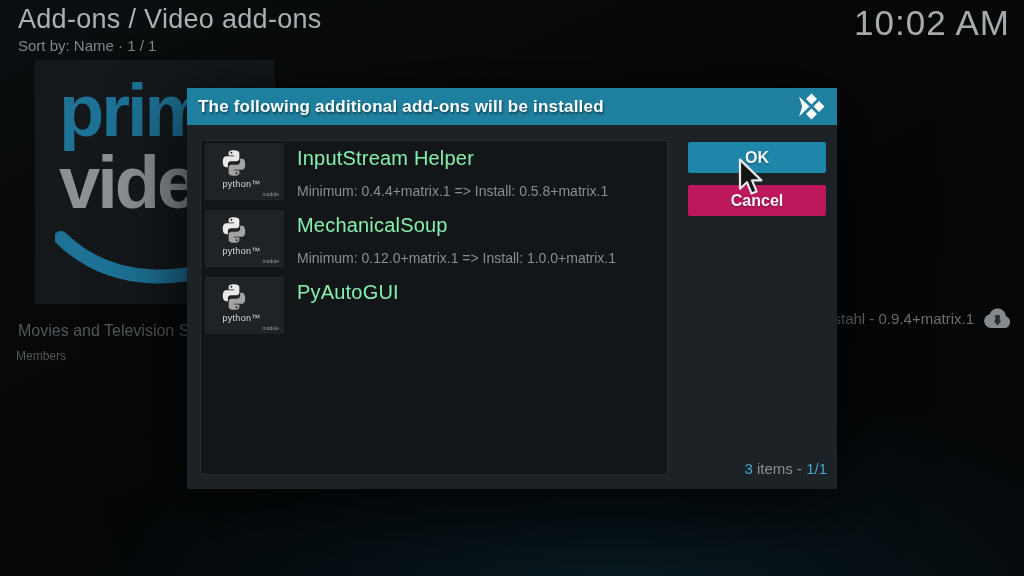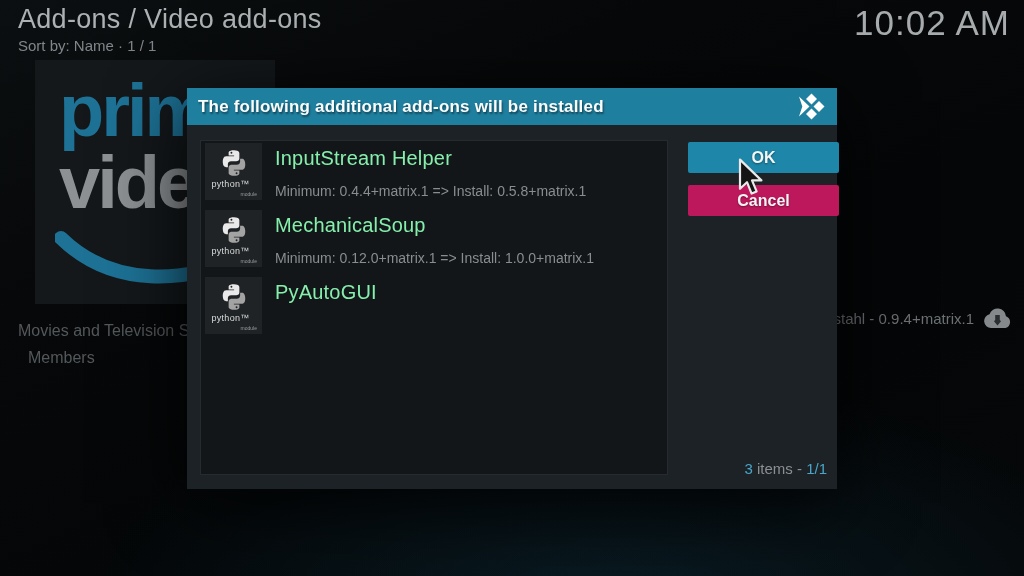--- a/index.html
+++ b/index.html
@@ -21,48 +21,48 @@
   .sortbar { position:absolute; left:18px; top:37px; font-size:15px; color:#828688;text-align:right; }
   .clock   { position:absolute; right:14px; top:3px; font-size:35px; font-weight:300; color:#a7abad; letter-spacing:1px; }
 
   .tile { position:absolute; left:35px; top:60px; width:240px; height:244px;
           background:#14181b; overflow:hidden; }
   .tile-w1 { position:absolute; left:24px; top:8px;  font-size:74px; font-weight:bold; letter-spacing:-3px; color:#1d7296; }
   .tile-w2 { position:absolute; left:24px; top:80px; font-size:74px; font-weight:bold; letter-spacing:-3px; color:#8d9194; }
   .tile-swoosh { position:absolute; left:20px; top:168px; }
 
   .desc-line1 { position:absolute; left:18px; top:322px; font-size:16px; color:#54585b; white-space:nowrap; }
-  .desc-line2 { position:absolute; left:28px; top:349px; font-size:16px; color:#54585b; white-space:nowrap; }
+  .desc-line2 { position:absolute; left:16px; top:349px; font-size:12px; color:#54585b; white-space:nowrap; }
 
   .repo { position:absolute; right:12px; top:308px; display:flex; align-items:center; gap:9px; }
   .repo span { font-size:15px; color:#6d7174; white-space:nowrap; }
 
   
   .dialog { position:absolute; left:187px; top:88px; width:650px; height:401px;
             background:#1c2226; box-shadow:0 14px 70px rgba(0,0,0,0.85); }
   .dlg-header { position:absolute; left:0; top:0; width:100%; height:37px;
                 background:#1f7f9f; display:flex; align-items:center; }
   .dlg-title { padding-left:11px; font-size:17px; font-weight:bold; color:#fcfdfd;
                text-shadow:1px 2px 2px rgba(0,0,0,0.45); letter-spacing:.2px; flex:1; }
   .kodi-logo { margin-right:12px; flex:0 0 auto; }
 
   .list-panel { position:absolute; left:13px; top:52px; width:468px; height:335px;
                 background:#121619; border:1px solid #262b2f; }
   .row  { position:absolute; left:4px; width:456px; height:57px; display:flex; }
   .row.r0 { top:2px; } .row.r1 { top:69px; } .row.r2 { top:136px; }
-  .pytile { width:57px; height:57px; background:#202325; position:relative; flex:0 0 auto; }
+  .pytile { width:79px; height:57px; background:#202325; position:relative; flex:0 0 auto; }
   .pytile svg { position:absolute; left:14px; top:5px; }
   .pylabel { position:absolute; left:0; right:6px; bottom:11px; text-align:center;
              font-size:9px; color:#d8dadb; letter-spacing:.3px; }
   .pysub   { position:absolute; right:5px; bottom:3px; font-size:5px; color:#9a9ea0; }
   .meta { margin-left:13px; padding-top:4px; }
   .it-name { font-size:20px; color:#86efac; letter-spacing:.2px; }
   .it-ver  { font-size:14px; color:#898d90; margin-top:13px; }
 
-  .btn { position:absolute; left:501px; width:151px; height:31px; border-radius:2px;
+  .btn { position:absolute; left:501px; width:138px; height:31px; border-radius:2px;
          display:flex; align-items:center; justify-content:center;
          font-size:16px; font-weight:bold; color:#f4f5f5; cursor:pointer;
          text-shadow:0 1px 2px rgba(0,0,0,0.4); }
   .btn-ok     { top:54px; background:#1e86a8; }
   .btn-cancel { top:97px; background:#be185d; }
 
   .dlg-footer { position:absolute; right:10px; top:372px; font-size:15px; color:#8b8f92; }
   .dlg-footer .teal { color:#4aa6c9; }
 
   .cursor { position:absolute; left:737px; top:158px; }

